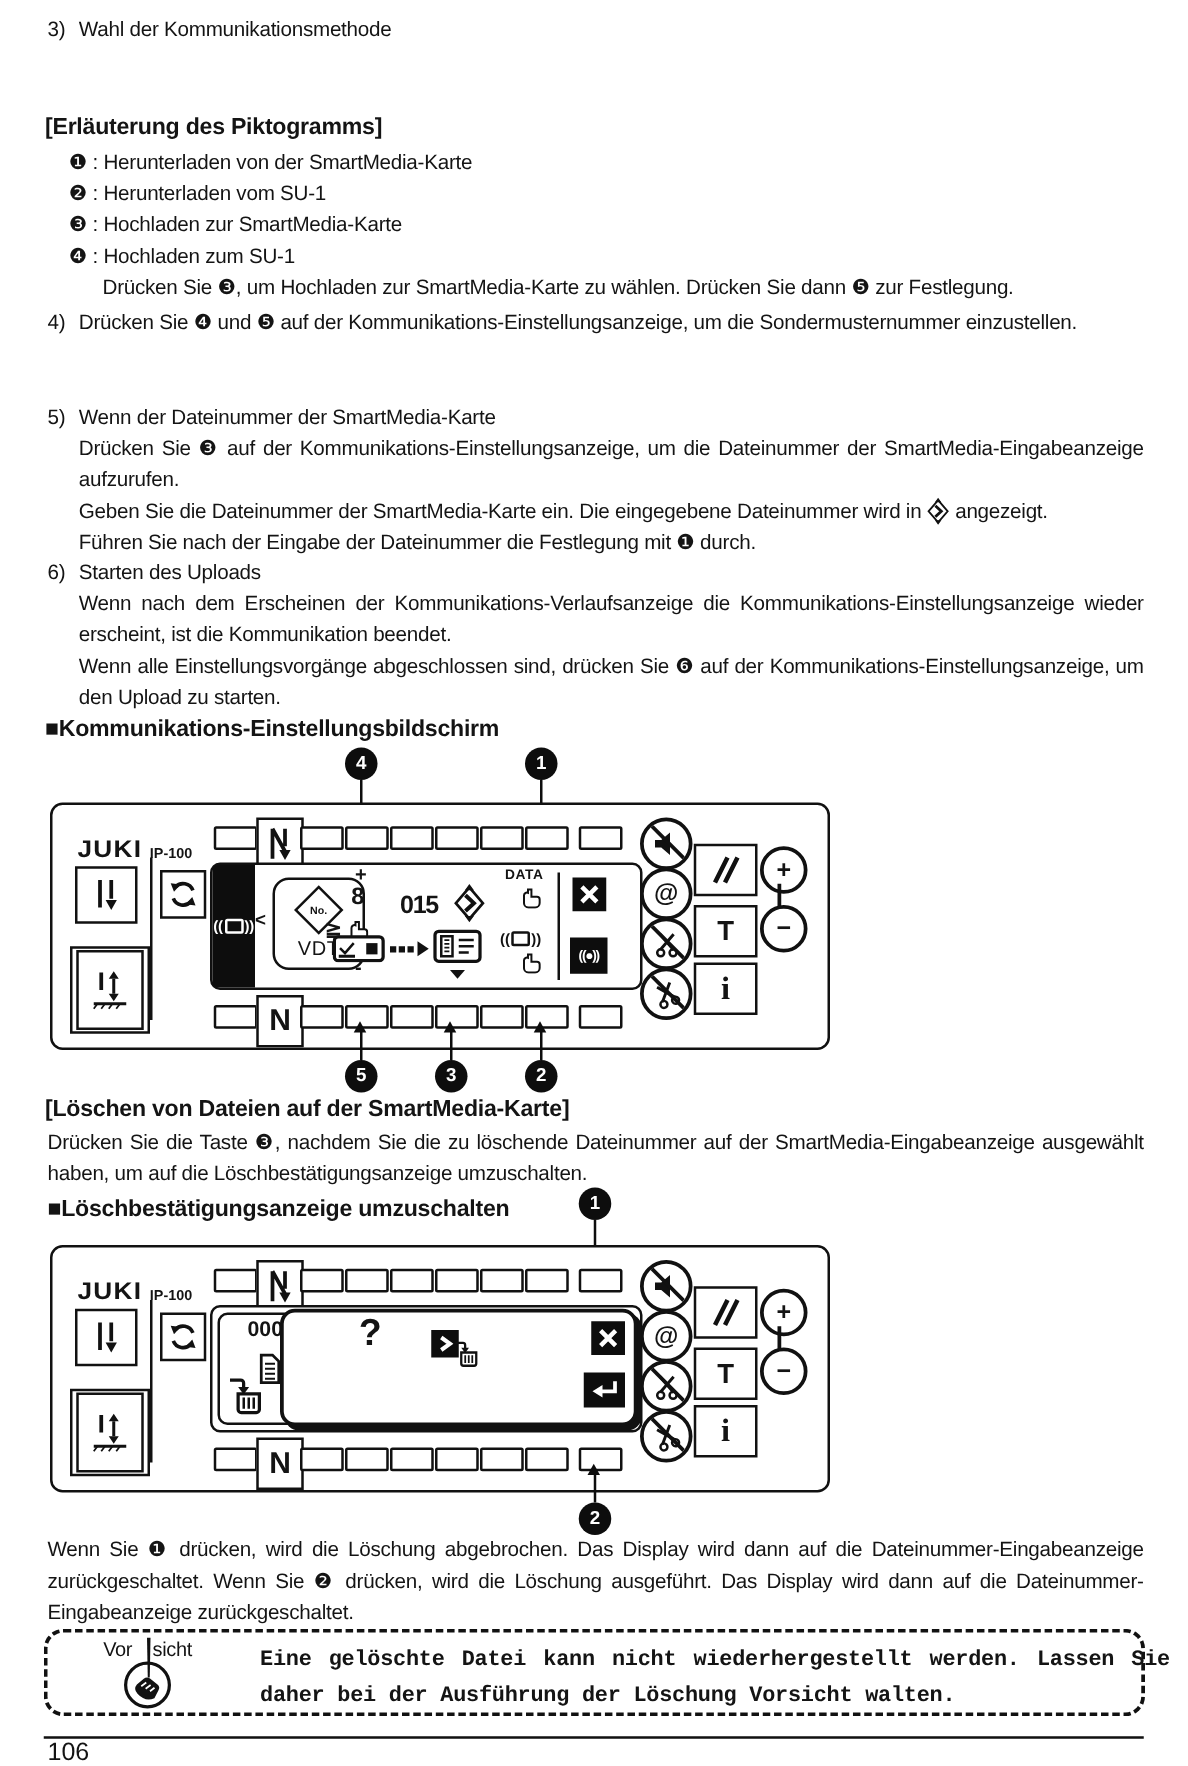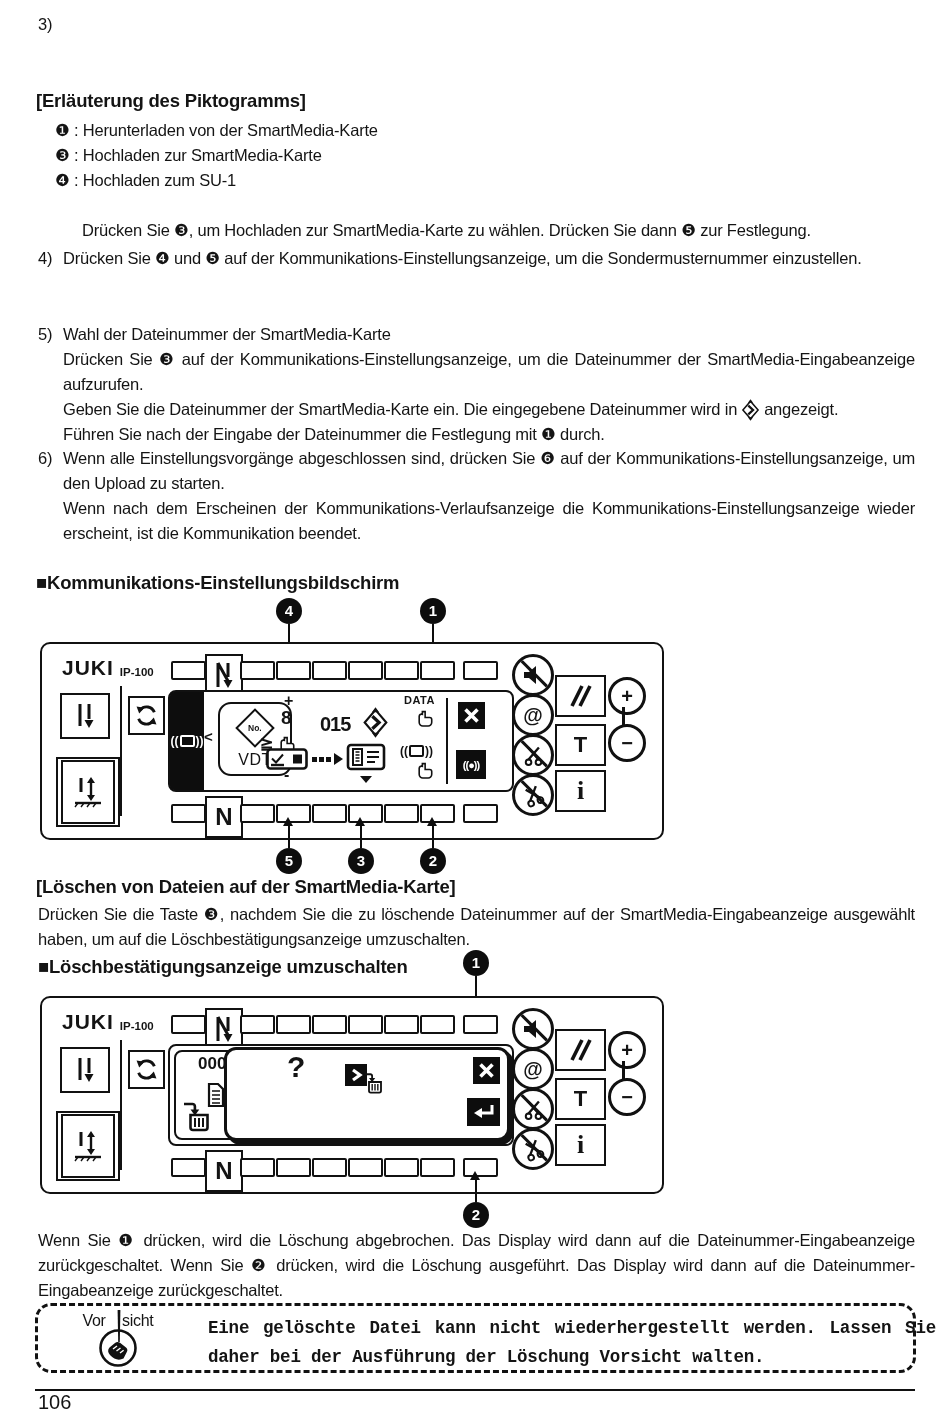--- a/index.html
+++ b/index.html
@@ -18,21 +18,21 @@
   .inline-ico{display:inline-block;vertical-align:-6px;margin:0 4px;}
   
   .fig{position:absolute;left:0;width:950px;}
   .co{position:absolute;width:26px;height:26px;border-radius:50%;background:#0d0d0d;color:#fff;
       font-weight:700;font-size:15px;line-height:26px;text-align:center;}
   .arrow{position:absolute;width:2.4px;background:#0d0d0d;}
   .ah-d{position:absolute;left:-4.6px;bottom:-8px;width:0;height:0;border-left:5.6px solid transparent;border-right:5.6px solid transparent;border-top:9px solid #0d0d0d;}
   .ah-u{position:absolute;left:-4.6px;top:-8px;width:0;height:0;border-left:5.6px solid transparent;border-right:5.6px solid transparent;border-bottom:9px solid #0d0d0d;}
   
   .panel{position:absolute;width:620px;height:194px;border:2.6px solid #111;border-radius:10px;background:#fff;}
-  .brand{position:absolute;left:20px;top:13px;display:flex;align-items:baseline;}
+  .brand{position:absolute;left:20px;top:24px;display:flex;align-items:baseline;}
   .juki{font-weight:900;font-size:21px;letter-spacing:1px;transform:scaleY(.92);}
   .model{font-size:11.5px;font-weight:800;margin-left:6px;}
   .p-rect{position:absolute;width:31px;height:15px;border:2.2px solid #111;border-radius:2px;background:#fff;}
   .rt{top:17px}.rb{top:160px}
   .c0{left:129px}.c1{left:198px}.c2{left:234px}.c3{left:270px}.c4{left:306px}.c5{left:342px}.c6{left:378px}.c7{left:421px}
   .p-needle{position:absolute;left:163px;width:34px;height:38px;border:2.4px solid #111;background:#fff;
             display:flex;align-items:center;justify-content:center;}
   .bigN{font-weight:800;font-size:24px;line-height:1;}
   .p-btn{position:absolute;border:2.4px solid #111;background:#fff;display:flex;align-items:center;justify-content:center;}
   .sq1{left:18px;top:49px;width:46px;height:42px;}
@@ -118,57 +118,60 @@
         <circle cx="20.5" cy="22.5" r="3.1" fill="none" stroke="#111" stroke-width="2.2"></circle>
       </g>
   </defs>
 </svg>
 
 <div class="page">
 
   <div class="block" style="top:12px">
     <span class="bnum">3)</span>
     <div class="bcontent">
+      <div class="btitle">Wahl der Kommunikationsmethode</div>
     </div>
   </div>
 
   <div class="b-head" style="top:90px">[Erläuterung des Piktogramms]</div>
   <div class="plist" style="top:118px">
     <div>❶ : Herunterladen von der SmartMedia-Karte</div>
+    <div>❷ : Herunterladen vom SU-1</div>
     <div>❸ : Hochladen zur SmartMedia-Karte</div>
     <div>❹ : Hochladen zum SU-1</div>
   </div>
   <div class="pnote" style="top:218px">Drücken Sie ❸, um Hochladen zur SmartMedia-Karte zu wählen. Drücken Sie dann ❺ zur Festlegung.</div>
 
   <div class="block" style="top:246px">
     <span class="bnum">4)</span>
     <div class="bcontent">
       <div class="bbody">Drücken Sie ❹ und ❺ auf der Kommunikations-Einstellungsanzeige, um die Sondermusternummer einzustellen.</div>
     </div>
   </div>
 
   <div class="block" style="top:322px">
     <span class="bnum">5)</span>
     <div class="bcontent">
-      <div class="btitle">Wahl der Dateinummer der SmartMedia-Karte</div>
+      <div class="btitle">Wenn der Dateinummer der SmartMedia-Karte</div>
       <div class="bbody">Drücken Sie ❸ auf der Kommunikations-Einstellungsanzeige, um die Dateinummer der SmartMedia-Eingabeanzeige aufzurufen.</div>
       <div class="iconline">
         <span>Geben Sie die Dateinummer der SmartMedia-Karte ein. Die eingegebene Dateinummer wird in</span><svg class="inline-ico" width="19" height="22" viewBox="0 0 30 34">
             <use href="#diasel"></use>
           </svg><span>angezeigt.</span>
       </div>
       <div>Führen Sie nach der Eingabe der Dateinummer die Festlegung mit ❶ durch.</div>
     </div>
   </div>
 
   <div class="block" style="top:446px">
     <span class="bnum">6)</span>
     <div class="bcontent">
+      <div class="btitle">Starten des Uploads</div>
+      <div class="bbody">Wenn nach dem Erscheinen der Kommunikations-Verlaufsanzeige die Kommunikations-Einstellungsanzeige wieder erscheint, ist die Kommunikation beendet.</div>
       <div class="bbody">Wenn alle Einstellungsvorgänge abgeschlossen sind, drücken Sie ❻ auf der Kommunikations-Einstellungsanzeige, um den Upload zu starten.</div>
-      <div class="bbody">Wenn nach dem Erscheinen der Kommunikations-Verlaufsanzeige die Kommunikations-Einstellungsanzeige wieder erscheint, ist die Kommunikation beendet.</div>
     </div>
   </div>
 
   <div class="b-head" style="top:572px">■Kommunikations-Einstellungsbildschirm</div>
 
   <div class="fig" style="top:598px;height:278px">
     <div class="co" style="left:276px;top:0">4</div>
     <div class="co" style="left:420px;top:0">1</div>
     <div class="arrow" style="left:288px;top:26px;height:27px">
         <i class="ah-d"></i>

